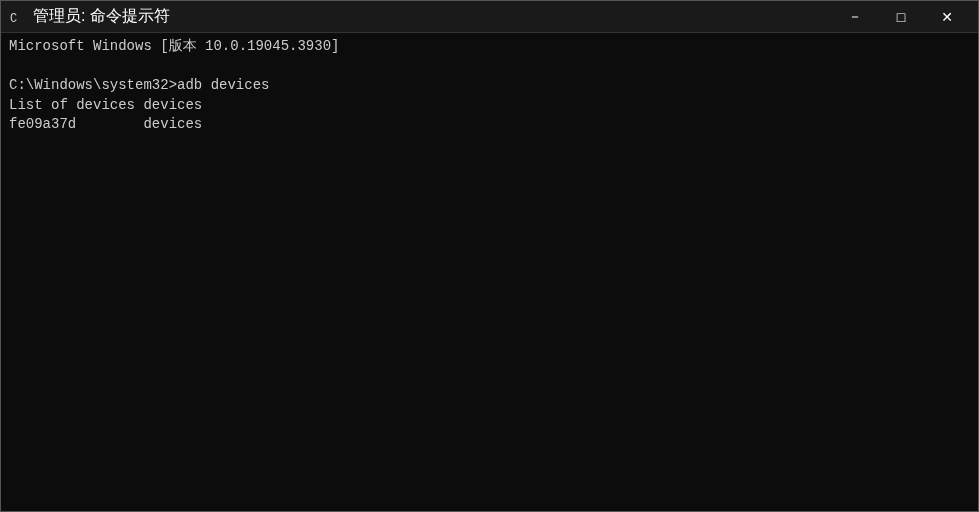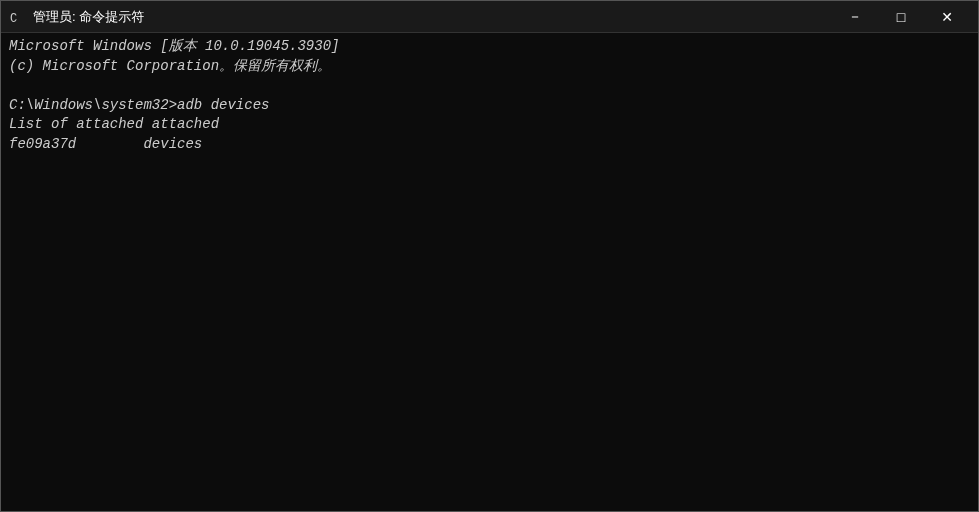--- a/index.html
+++ b/index.html
@@ -50,21 +50,21 @@
     }
 
     .title-bar-icon svg {
       width: 16px;
       height: 16px;
     }
 
     .title-bar-text {
       color: #fff;
       font-family: 'Microsoft YaHei', 'SimSun', sans-serif;
-      font-size: 13px;
+      font-size: 16px;
     }
 
     .title-bar-controls {
       display: flex;
       align-items: center;
       gap: 0;
     }
 
     .title-bar-btn {
       width: 46px;
@@ -78,21 +78,20 @@
       background: transparent;
       border: none;
       outline: none;
     }
 
     .console-body {
       flex: 1;
       background: #0c0c0c;
       padding: 4px 8px;
       overflow: hidden;
-      font-style: italic;
     }
 
     .console-line {
       color: #cccccc;
       font-size: 14px;
       line-height: 1.4;
       white-space: pre;
       font-family: 'Courier New', Courier, monospace;
     }
 
@@ -130,22 +129,21 @@
     </div>
     <div class="title-bar-controls">
       <button class="title-bar-btn">－</button>
       <button class="title-bar-btn">□</button>
       <button class="title-bar-btn close">✕</button>
     </div>
   </div>
   <div class="console-body">
     <div id="console-lines">
         <div class="console-line">Microsoft Windows [版本 10.0.19045.3930]</div>
-        <div class="console-line">(c) Microsoft Corporation。保留所有权利。</div>
         <div class="console-line empty">&nbsp;</div>
         <div class="console-line">C:\Windows\system32&gt;adb devices</div>
-        <div class="console-line">List of attached attached</div>
+        <div class="console-line">List of devices devices</div>
         <div class="console-line">fe09a37d        devices</div>
         <div class="console-line empty">&nbsp;</div>
         <div class="console-line empty">&nbsp;</div>
       </div>
   </div>
 </div>
 
 </body></html>

